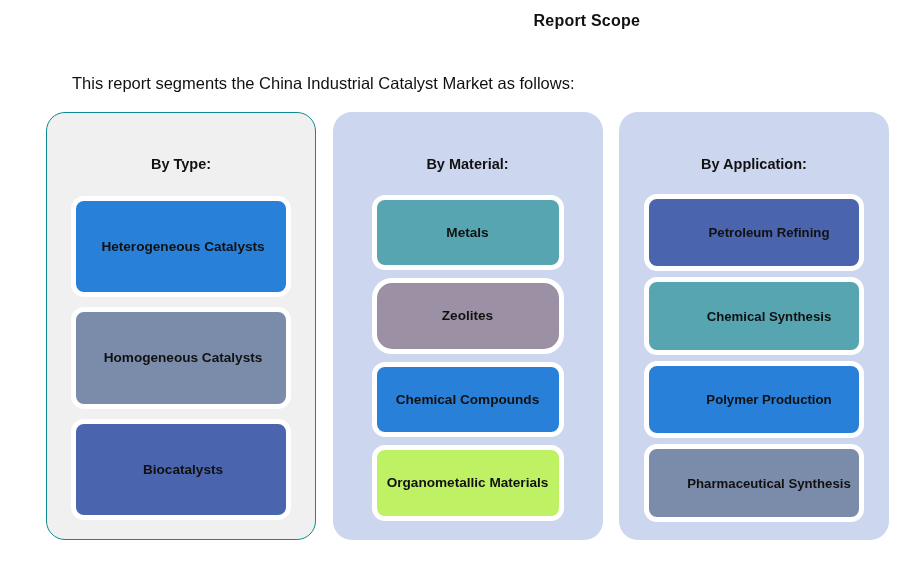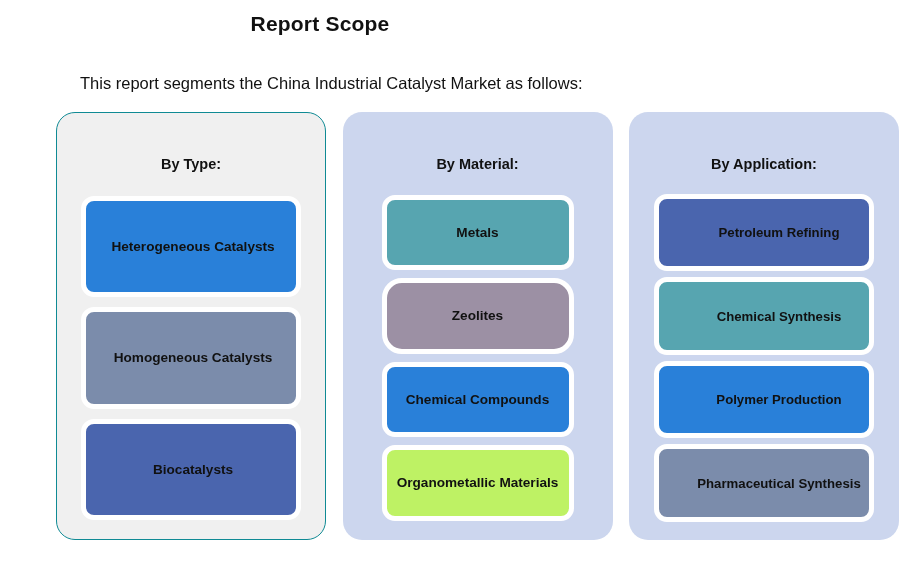--- a/index.html
+++ b/index.html
@@ -16,41 +16,41 @@
     overflow: hidden;
     position: relative;
   }
 
   
   #page-title {
     position: absolute;
     left: 0;
     top: 12px;
     width: 640px;
-    text-align: center;
-    font-size: 21px;
+    text-align: right;
+    font-size: 16px;
     font-weight: bold;
     color: #111111;
     letter-spacing: 0.2px;
   }
 
   #page-subtitle {
     position: absolute;
-    left: 80px;
+    left: 72px;
     top: 74px;
     font-size: 16.5px;
     font-weight: normal;
     color: #111111;
     white-space: nowrap;
   }
 
   
   #segments {
     position: absolute;
-    left: 56px;
+    left: 46px;
     top: 112px;
     width: 843px;
     height: 428px;
     display: flex;
     flex-direction: row;
     justify-content: space-between;
     align-items: stretch;
   }
 
   .segment-panel {

